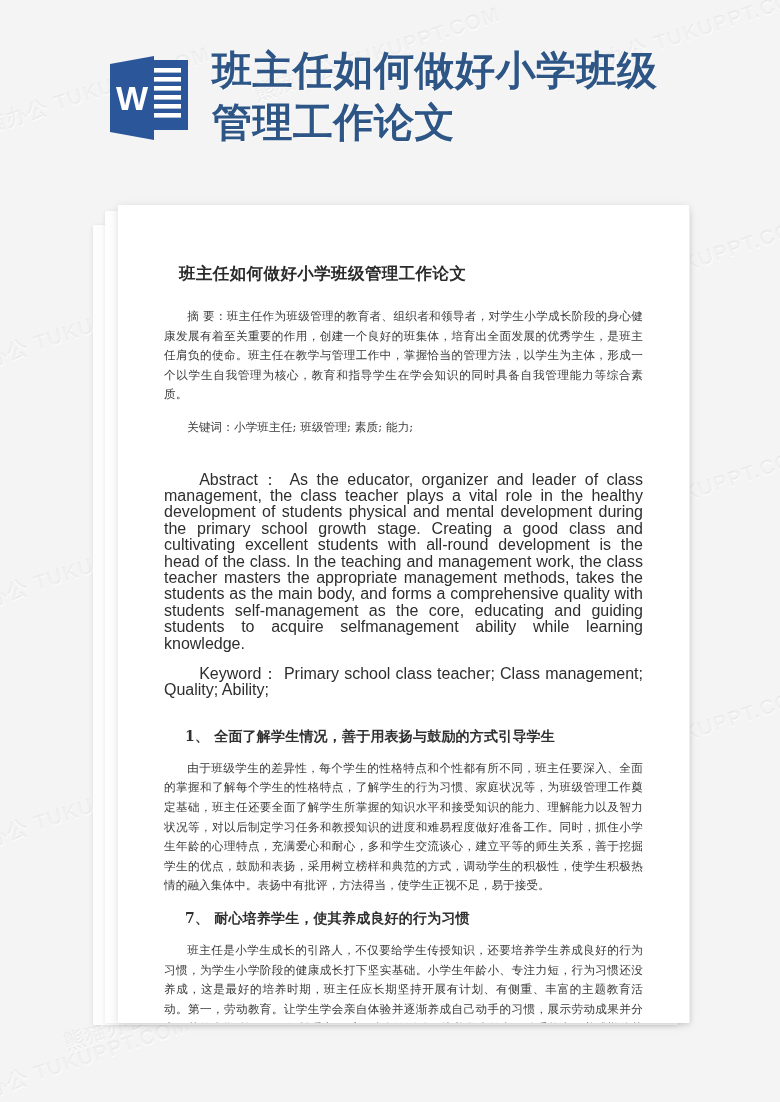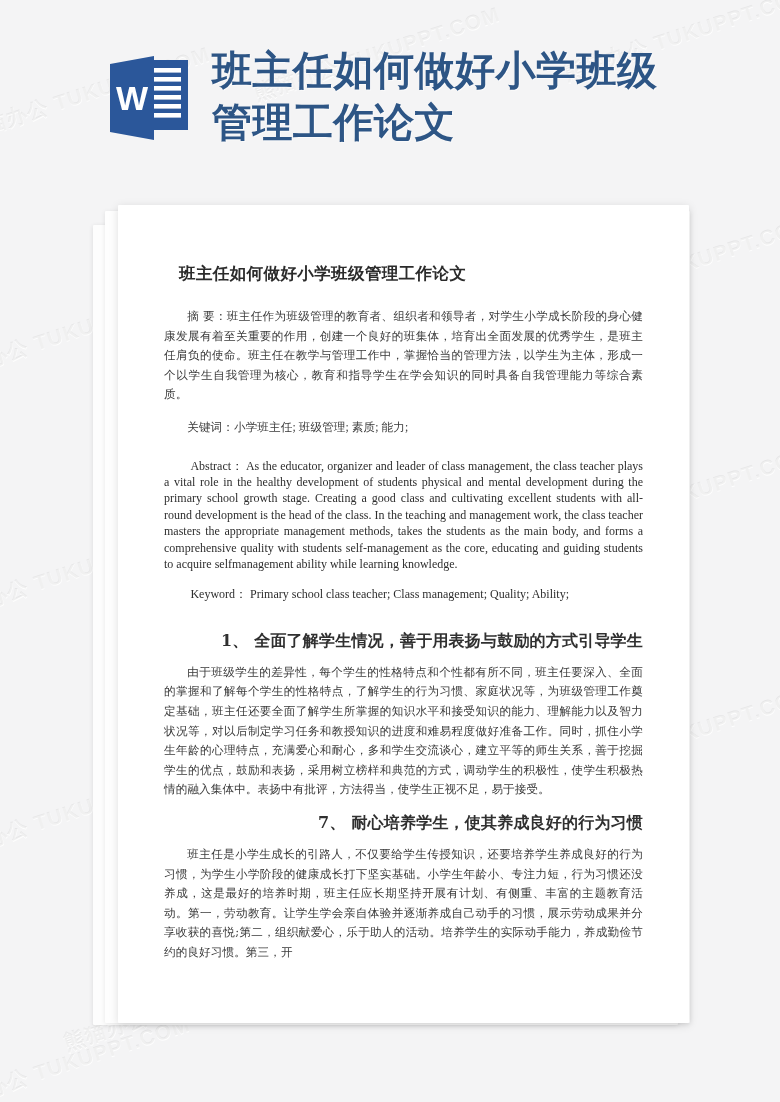--- a/index.html
+++ b/index.html
@@ -132,45 +132,43 @@
     line-height: 19.6px;
     color: #3a3a3a;
     text-align: justify;
     text-justify: inter-ideograph;
     margin: 0 0 13px 0;
     text-indent: 2em;
     letter-spacing: 0.1px;
   }
   p.cn-kw {
     text-indent: 2em;
-    margin-bottom: 20px;
-    font-family: Liberation Serif, serif;
+    margin-bottom: 34px;
   }
   p.en {
-    font-family: Liberation Serif, serif;
-    font-size: 12px;
+    font-family: Liberation Sans, sans-serif;
+    font-size: 16px;
     line-height: 16.4px;
     color: #2e2e2e;
     text-align: justify;
     margin: 0 0 14px 0;
     text-indent: 2.2em;
   }
   p.en-kw {
     margin-bottom: 28px;
   }
   h2.sec {
     font-family: "DejaVu Serif", "Liberation Serif", serif;
     font-weight: bold;
-    font-size: 16px;
+    font-size: 14px;
     line-height: 19px;
     color: #303030;
     margin: 0 0 13px 0;
     text-indent: 1.5em;
     letter-spacing: 0.2px;
-    text-align: right;
   }
 </style>
 </head>
 <body>
 
 <div class="watermark-layer">
   <div class="wm" style="left:-40px; top:120px;">熊猫办公 TUKUPPT.COM</div>
   <div class="wm" style="left:250px; top:80px;">熊猫办公 TUKUPPT.COM</div>
   <div class="wm" style="left:560px; top:60px;">熊猫办公 TUKUPPT.COM</div>
   <div class="wm" style="left:-60px; top:360px;">熊猫办公 TUKUPPT.COM</div>

